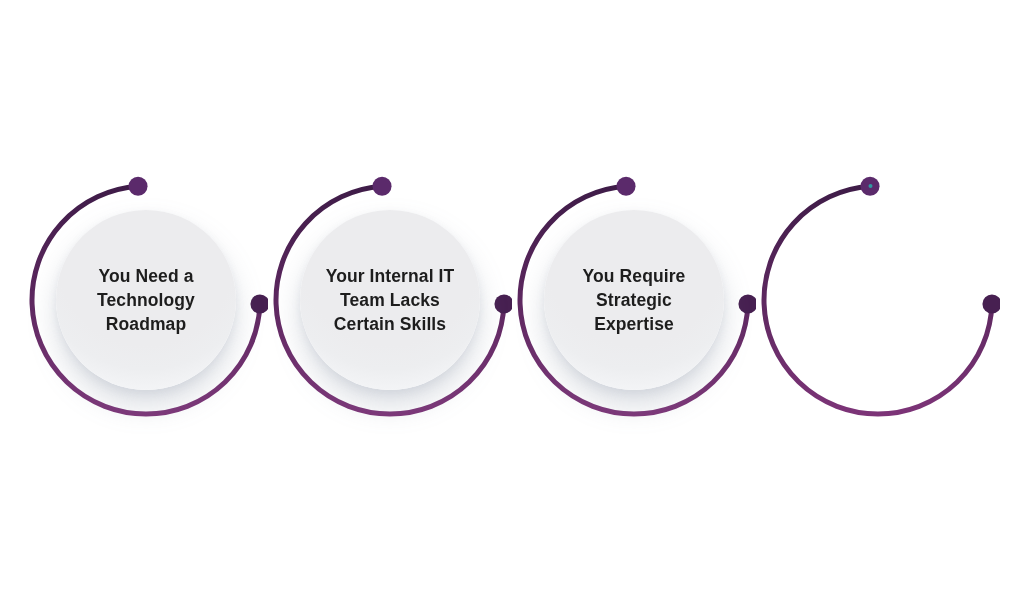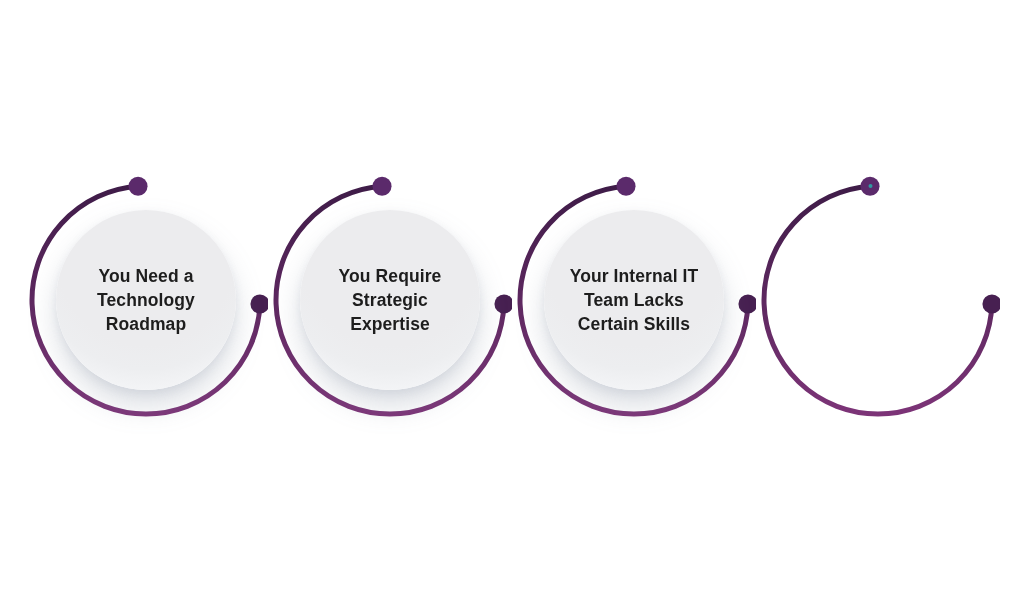--- a/index.html
+++ b/index.html
@@ -101,36 +101,36 @@
       </div>
     </div>
 
     <div class="unit">
       <svg class="ring" viewBox="0 0 244 280">
         <path class="arc" d="M 114.05 31.28 A 114 114 0 1 0 235.93 148.98"></path>
         <circle cx="114.05" cy="31.28" r="9.5" fill="#5b2a6b"></circle>
         <circle cx="235.93" cy="148.98" r="9.5" fill="#472051"></circle>
       </svg>
       <div class="bubble">
-        <p class="label">You Require
-Strategic
-Expertise</p>
+        <p class="label">Your Internal IT
+Team Lacks
+Certain Skills</p>
       </div>
     </div>
 
     <div class="unit">
       <svg class="ring" viewBox="0 0 244 280">
         <path class="arc" d="M 114.05 31.28 A 114 114 0 1 0 235.93 148.98"></path>
         <circle cx="114.05" cy="31.28" r="9.5" fill="#5b2a6b"></circle>
         <circle cx="235.93" cy="148.98" r="9.5" fill="#472051"></circle>
       </svg>
       <div class="bubble">
-        <p class="label">Your Internal IT
-Team Lacks
-Certain Skills</p>
+        <p class="label">You Require
+Strategic
+Expertise</p>
       </div>
     </div>
 
     <div class="unit">
       <svg class="ring" viewBox="0 0 244 280">
         <path class="arc" d="M 114.05 31.28 A 114 114 0 1 0 235.93 148.98"></path>
         <circle cx="114.05" cy="31.28" r="9.5" fill="#5b2a6b"></circle>
         <circle cx="114.5" cy="31" r="2" fill="#2f9aa0"></circle>
         <circle cx="235.93" cy="148.98" r="9.5" fill="#472051"></circle>
       </svg>

